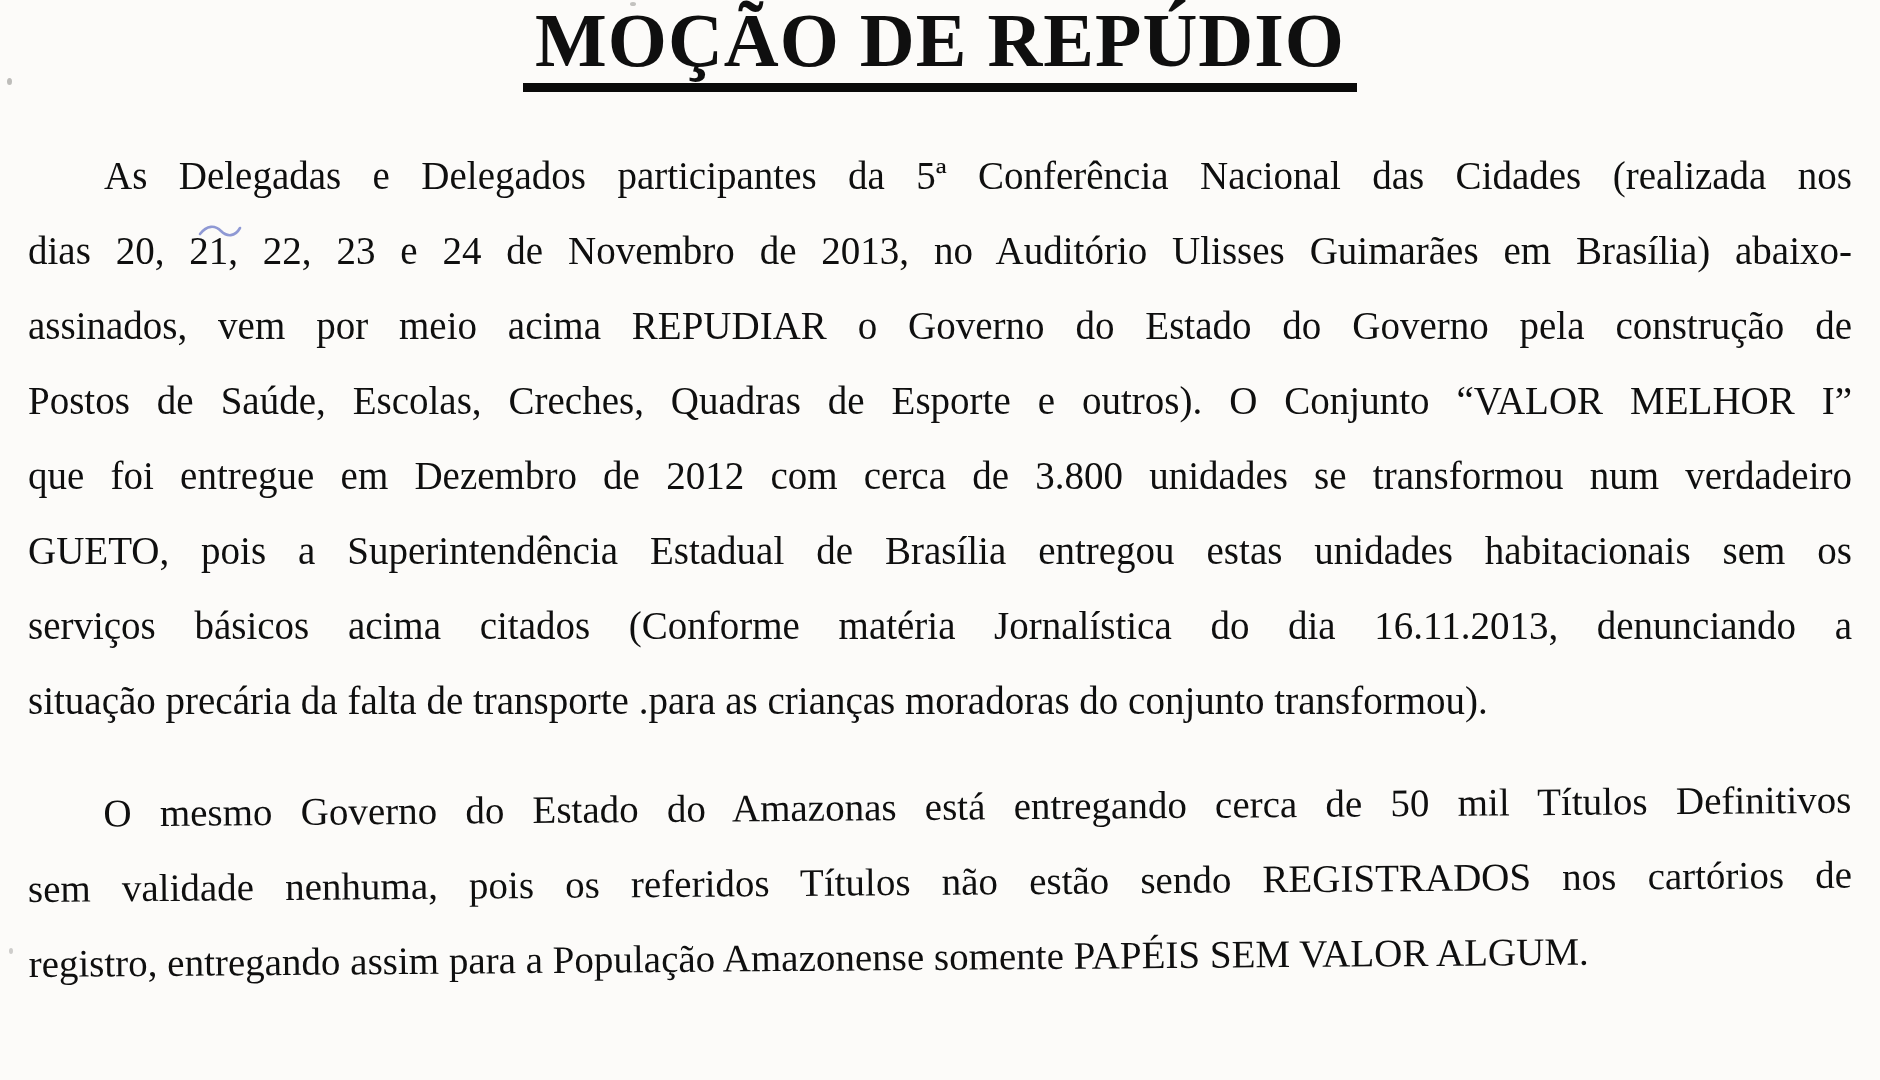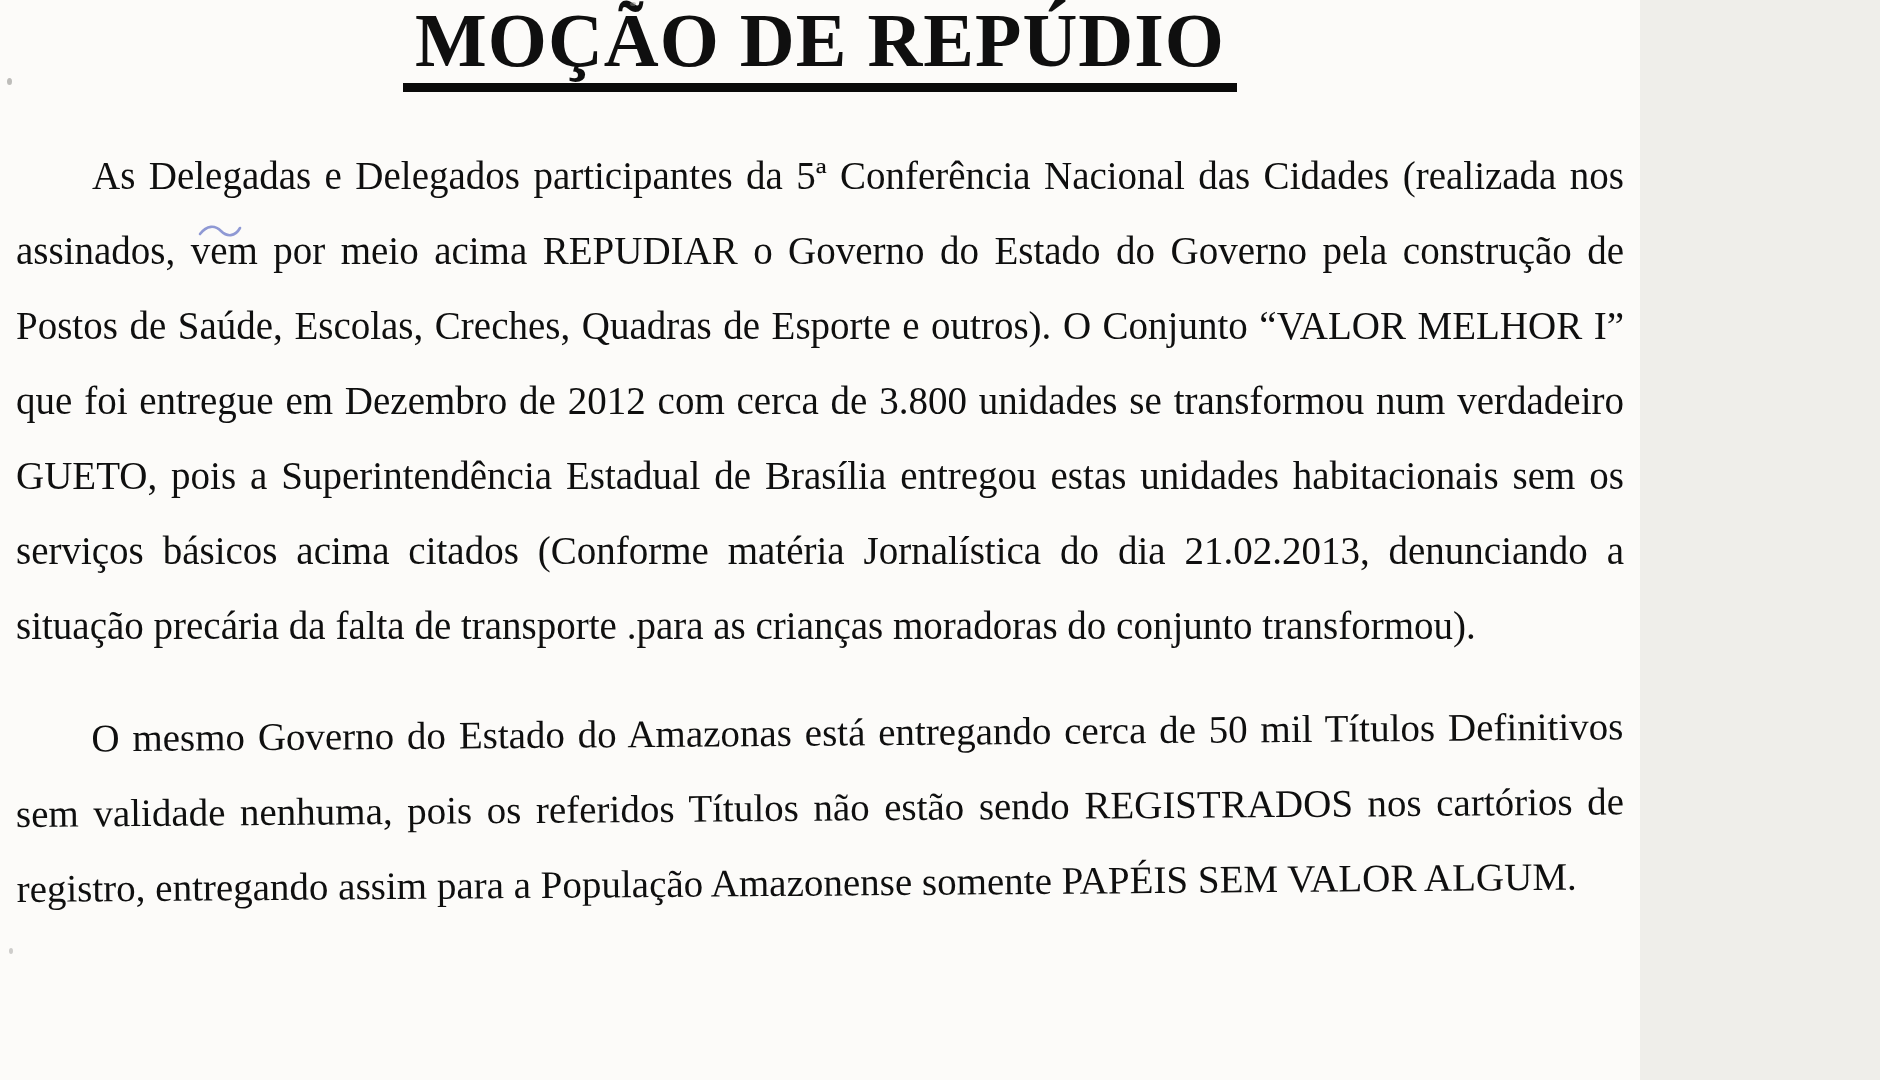--- a/index.html
+++ b/index.html
@@ -4,40 +4,40 @@
 <style>
   html, body { margin: 0; padding: 0; }
   body {
     width: 1880px; height: 1080px;
     background: #efeeea;
     font-family: "Liberation Serif", "DejaVu Serif", serif;
     overflow: hidden;
   }
   .page {
     position: relative;
-    width: 1640px; height: 1080px;
+    width: 1880px; height: 1080px;
     background: #fcfbf9;
     color: #0f0f0f;
     overflow: hidden;
   }
   .title-wrap {
     text-align: center;
     padding-top: 2px;
   }
   .doc-title {
     display: inline-block;
     font-weight: 700;
     font-size: 76px;
     line-height: 1.02;
     letter-spacing: 1px;
     padding: 0 12px 3px 12px;
     border-bottom: 9px solid #0a0a0a;
   }
   .bodytext {
-    padding: 0 16px;
+    padding: 0 28px;
   }
   .paragraph { margin: 0; }
   .p1 { margin-top: 46px; }
   .p2 { margin-top: 38px; transform: rotate(-0.45deg); transform-origin: 0% 50%; }
   .line {
     font-size: 39px;
     line-height: 75px;
     white-space: nowrap;
     text-align: justify;
     text-align-last: justify;
@@ -68,25 +68,26 @@
 
 <div class="page" style="background: rgb(252, 251, 249); color: rgb(15, 15, 15);">
 
   <div class="title-wrap">
     <h1 class="doc-title" style="margin:0">MOÇÃO DE REPÚDIO</h1>
   </div>
 
   <div class="bodytext">
       <div class="paragraph p1">
         <div class="line indent"><span>As Delegadas e Delegados participantes da 5ª Conferência Nacional das Cidades (realizada nos</span></div>
+        <div class="line"><span>dias 20, 21, 22, 23 e 24 de Novembro de 2013, no Auditório Ulisses Guimarães em Brasília) abaixo-</span></div>
         <div class="line"><span>assinados, vem por meio acima </span><span class="b">REPUDIAR</span><span> o Governo do Estado do Governo pela construção de</span></div>
         <div class="line"><span>Postos de Saúde, Escolas, Creches, Quadras de Esporte e outros). O Conjunto “VALOR MELHOR I”</span></div>
         <div class="line"><span>que foi entregue em Dezembro de 2012 com cerca de 3.800 unidades se transformou num verdadeiro</span></div>
         <div class="line"><span>GUETO, pois a Superintendência Estadual de Brasília entregou estas unidades habitacionais sem os</span></div>
-        <div class="line"><span>serviços básicos acima citados (Conforme matéria Jornalística do dia 21.02.2013, denunciando a</span></div>
+        <div class="line"><span>serviços básicos acima citados (Conforme matéria Jornalística do dia 16.11.2013, denunciando a</span></div>
         <div class="line noj"><span>situação precária da falta de transporte .para as crianças moradoras do conjunto transformou).</span></div>
       </div>
       <div class="paragraph p2">
         <div class="line indent"><span>O mesmo Governo do Estado do Amazonas está entregando cerca de 50 mil Títulos Definitivos</span></div>
         <div class="line"><span>sem validade nenhuma, pois os referidos Títulos não estão sendo REGISTRADOS nos cartórios de</span></div>
         <div class="line noj"><span>registro, entregando assim para a População Amazonense somente PAPÉIS SEM VALOR ALGUM.</span></div>
       </div>
     </div>
 
   <svg class="pen-mark" viewBox="0 0 44 18" xmlns="http://www.w3.org/2000/svg">

